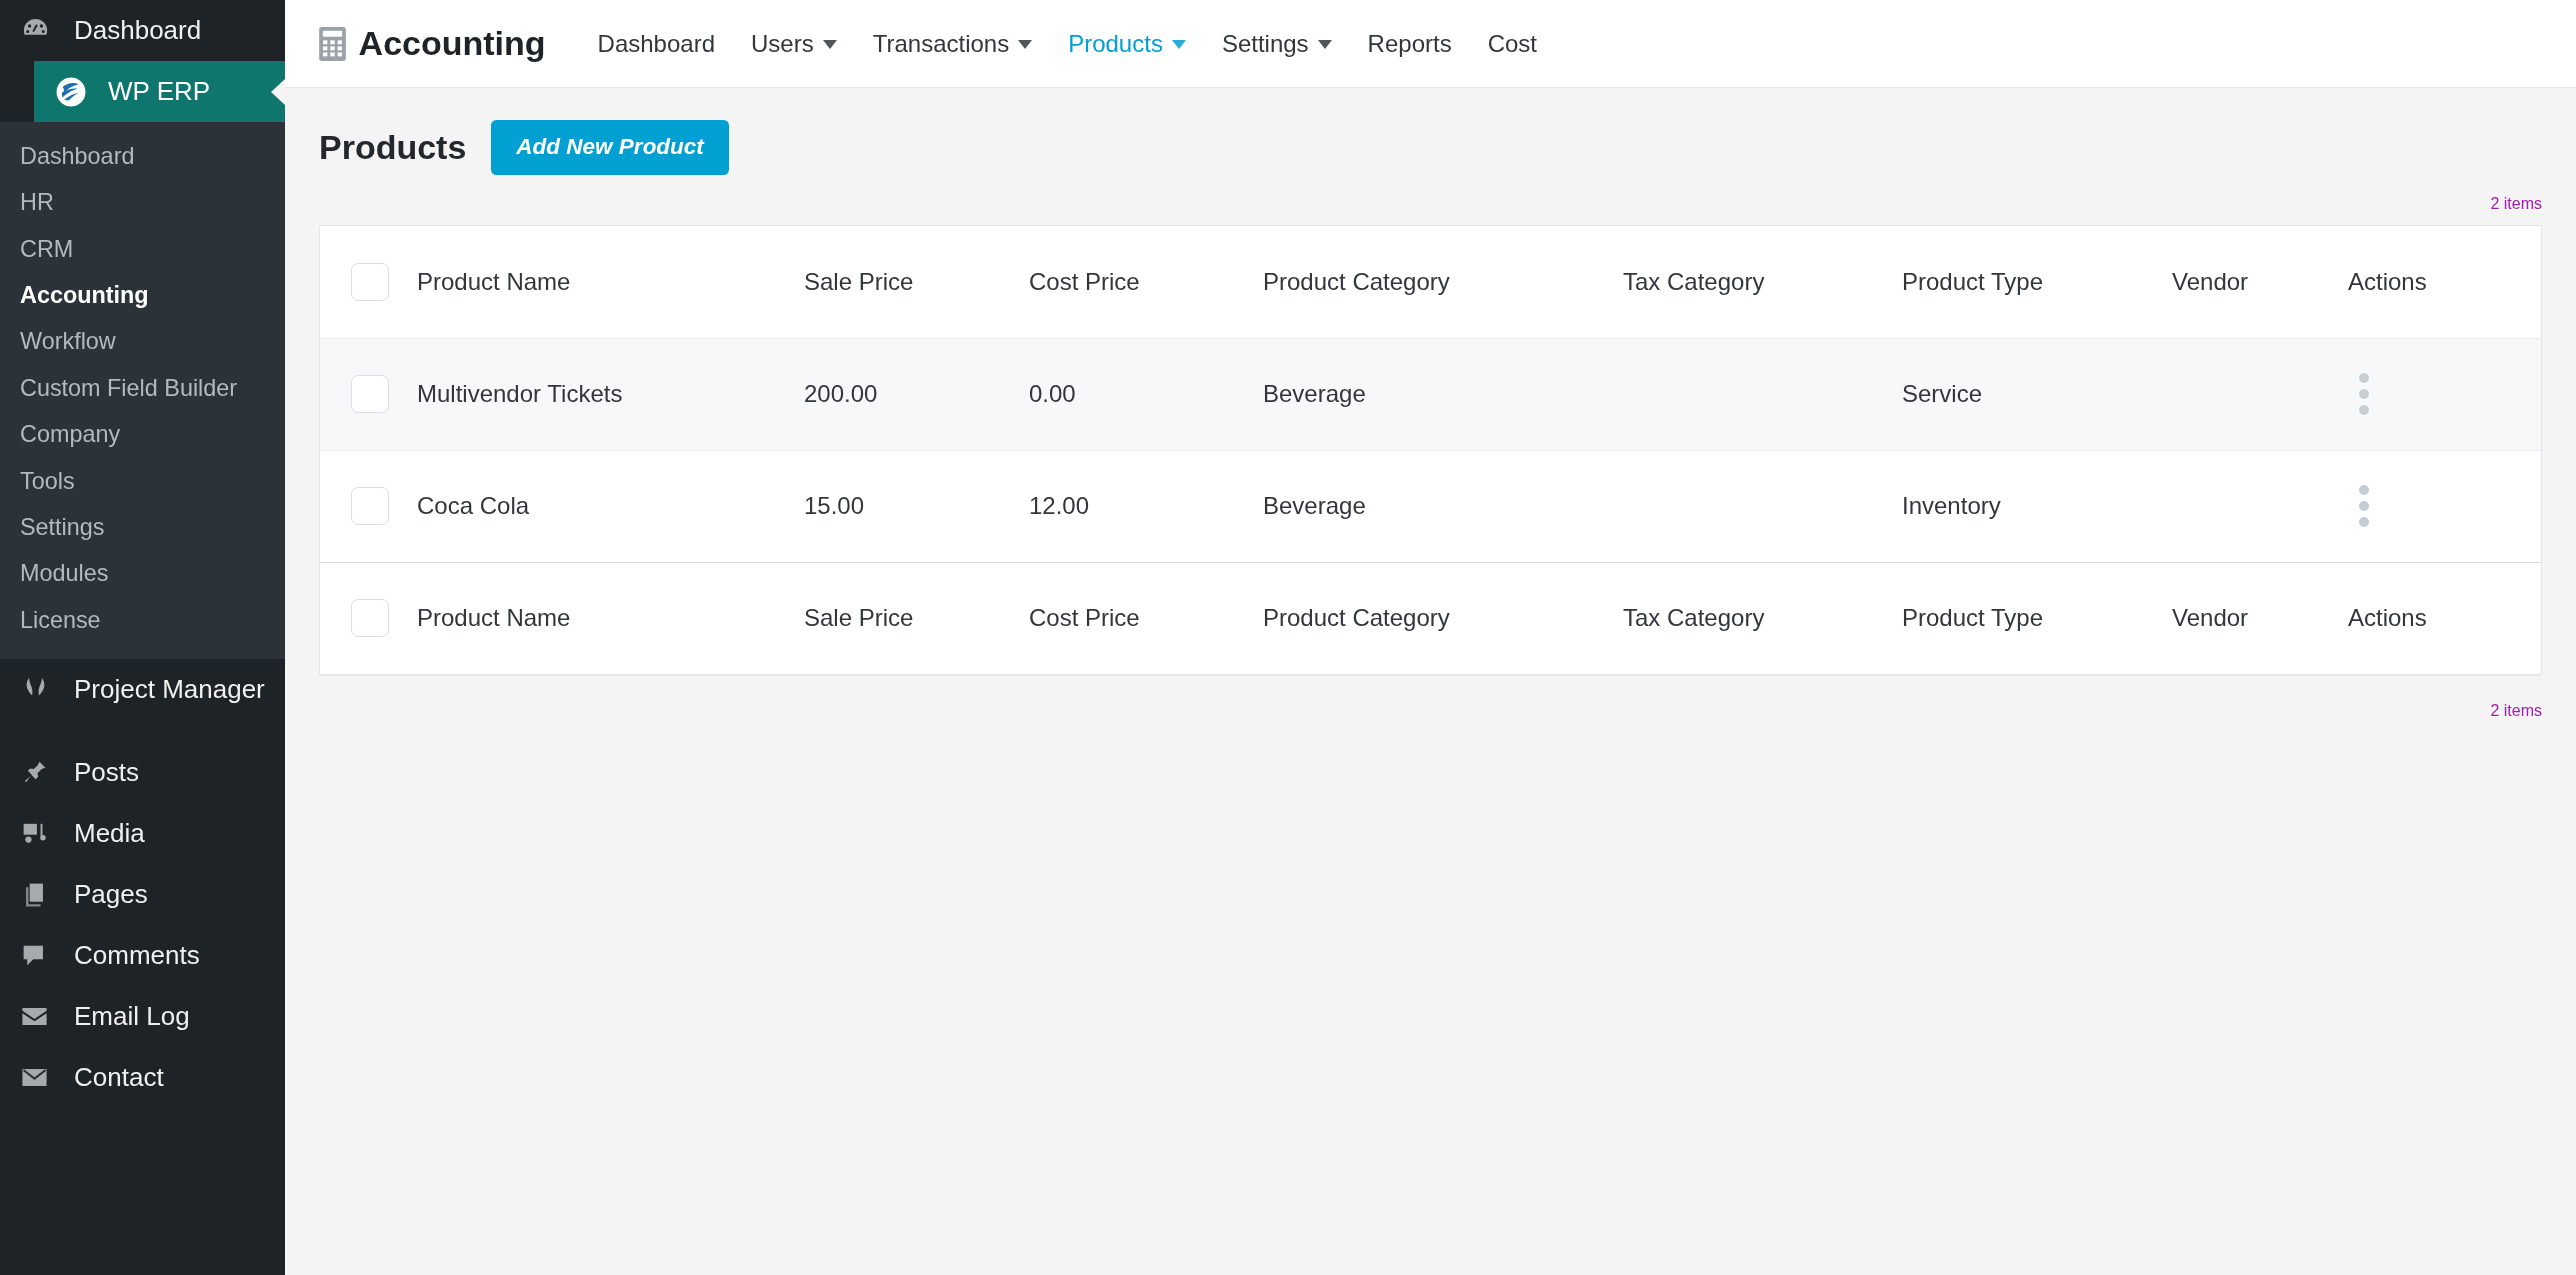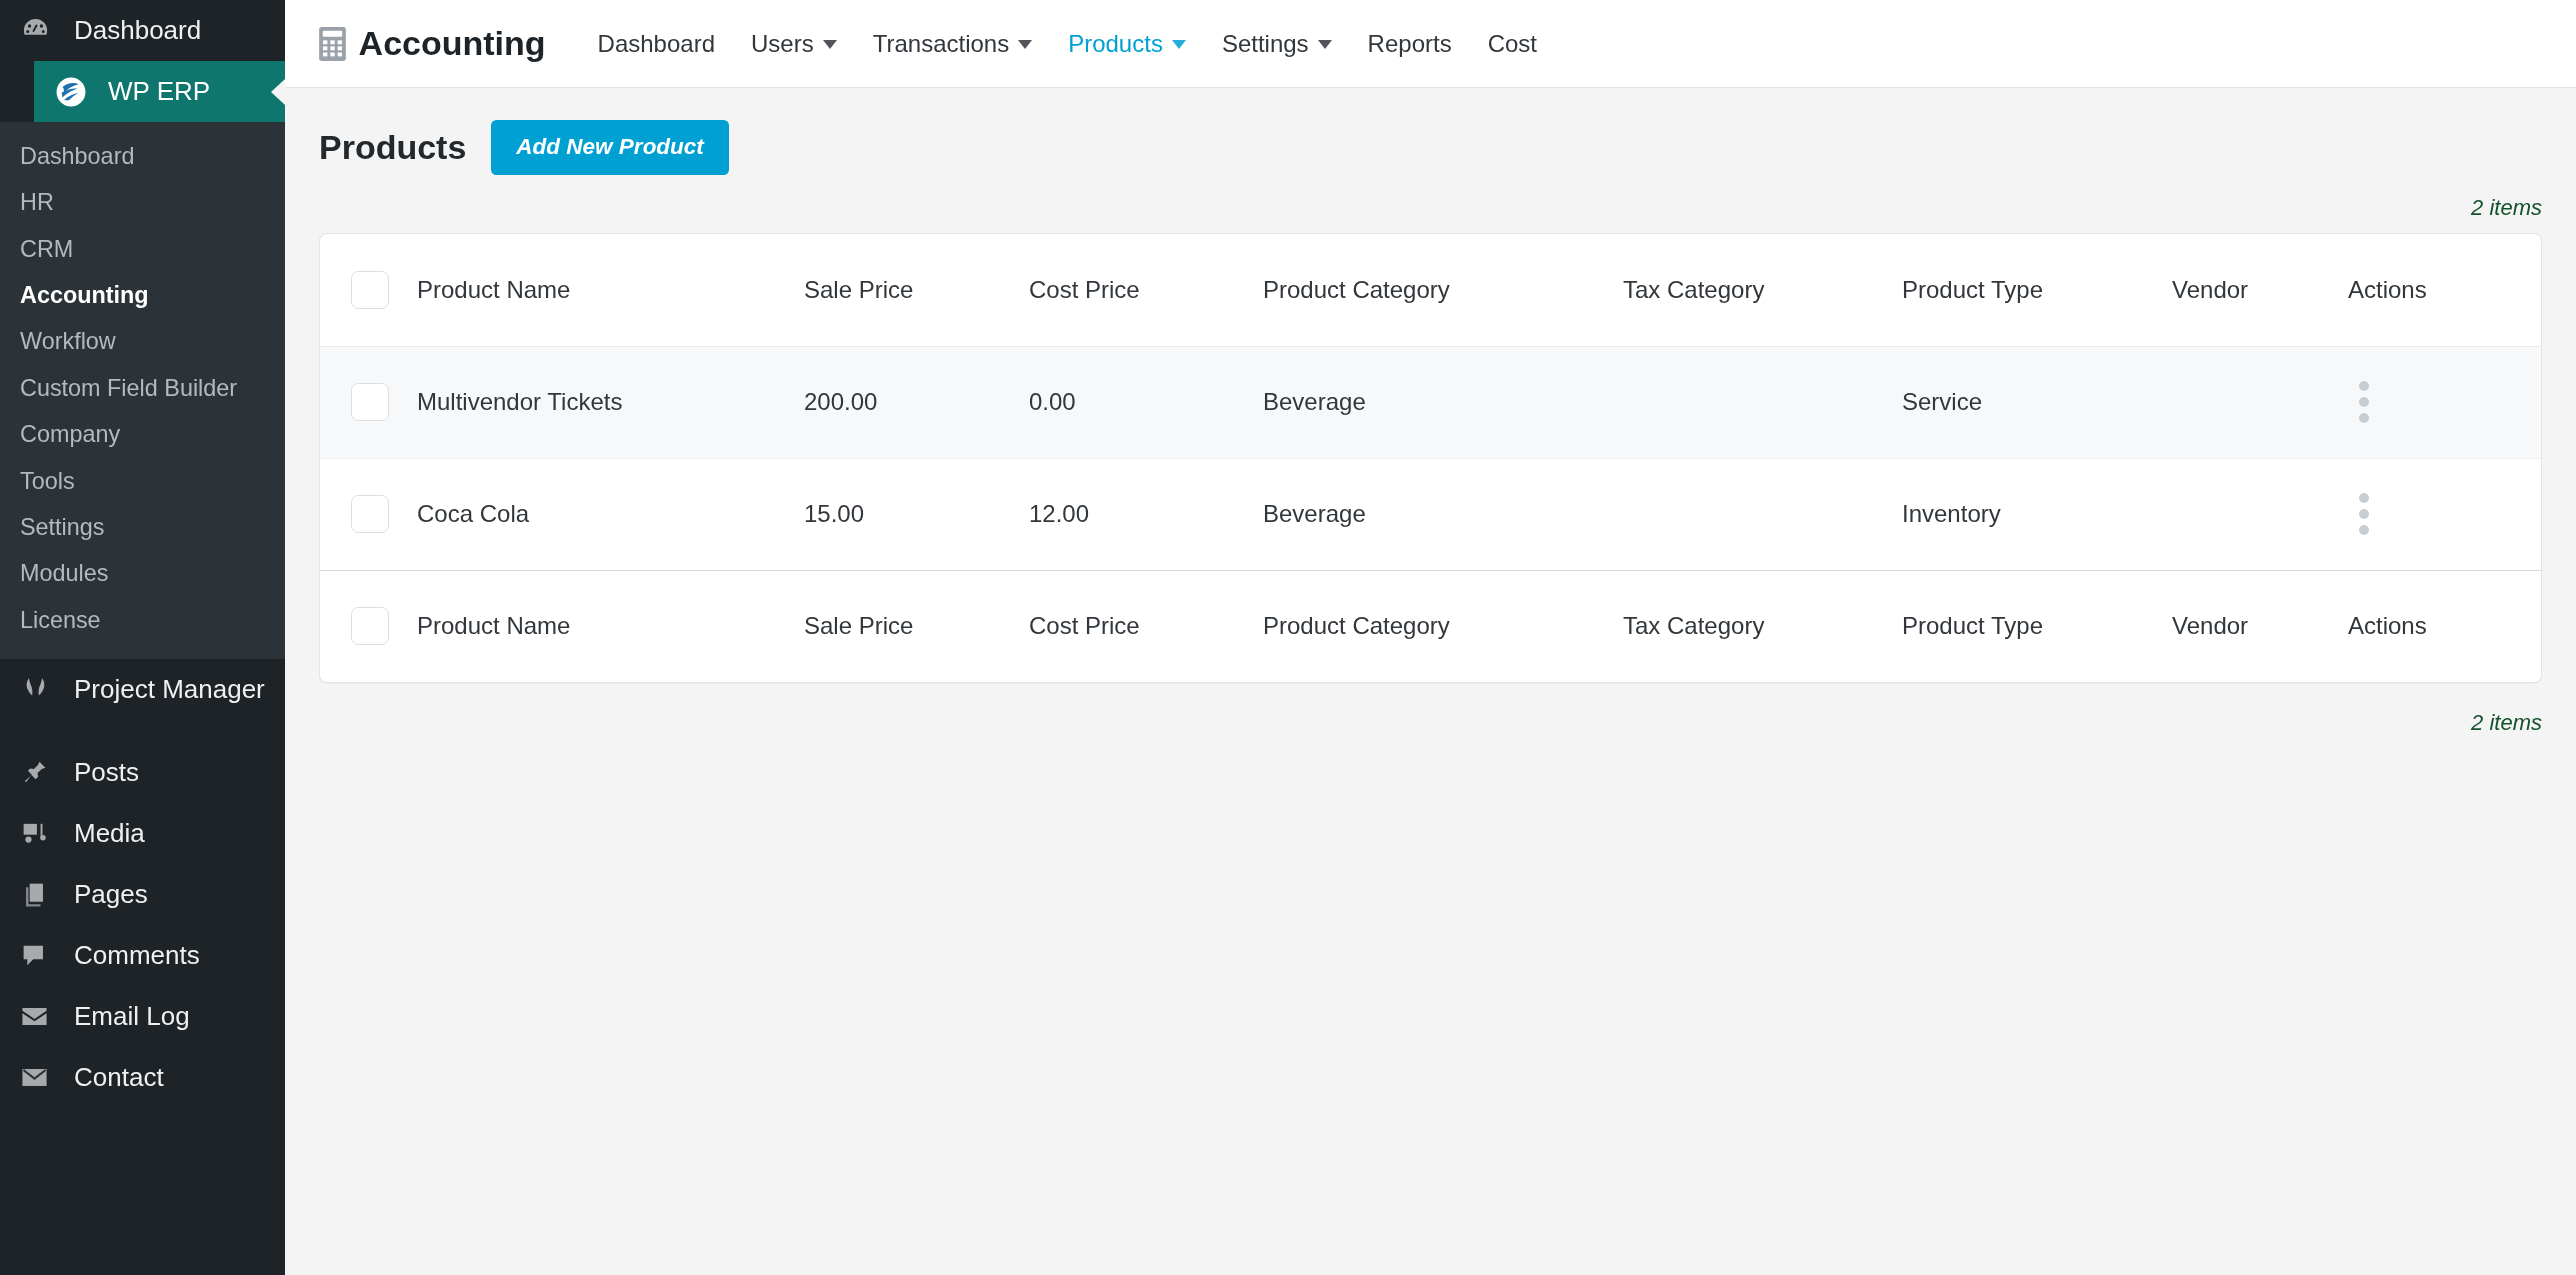--- a/index.html
+++ b/index.html
@@ -156,33 +156,32 @@
     padding: 16px 25px;
     cursor: pointer;
     line-height: 1;
     font-family: inherit;
     font-style: italic;
   }
 
   
   .items-count {
     text-align: right;
-    font-size: 22px;
-    color: #14532d;
+    font-size: 16px;
+    color: #a21caf;
     padding: 20px 34px 12.6px 0;
-    font-style: italic;
   }
   .items-count.bottom { padding-top: 27px; }
 
   
   .table-wrap {
     margin: 0 34px;
     background: #fff;
     border: 0.9px solid #e2e4e7;
-    border-radius: 8px;
+    border-radius: 2px;
     box-shadow: 0 0.9px 0.9px rgba(0,0,0,.04);
     overflow: hidden;
   }
   table { width: 100%; border-collapse: collapse; table-layout: fixed; }
 
   th, td {
     text-align: left;
     font-size: 24px;
     color: #32373c;
     font-weight: 400;

